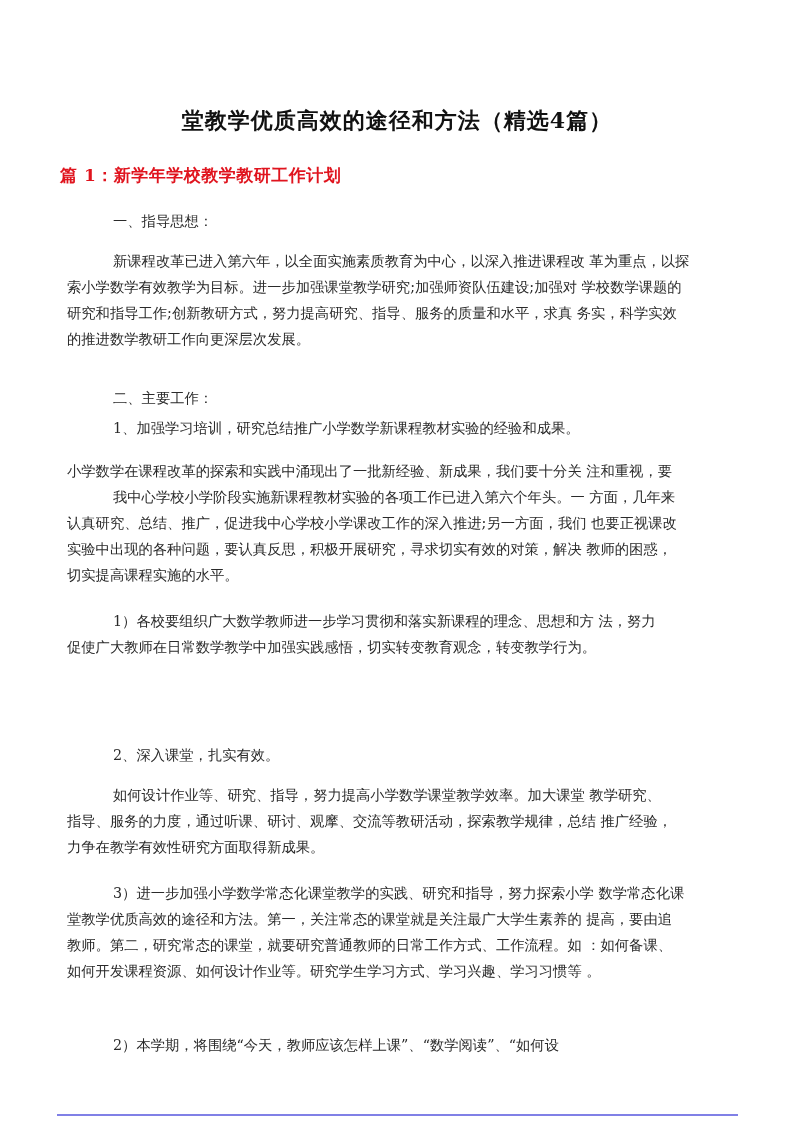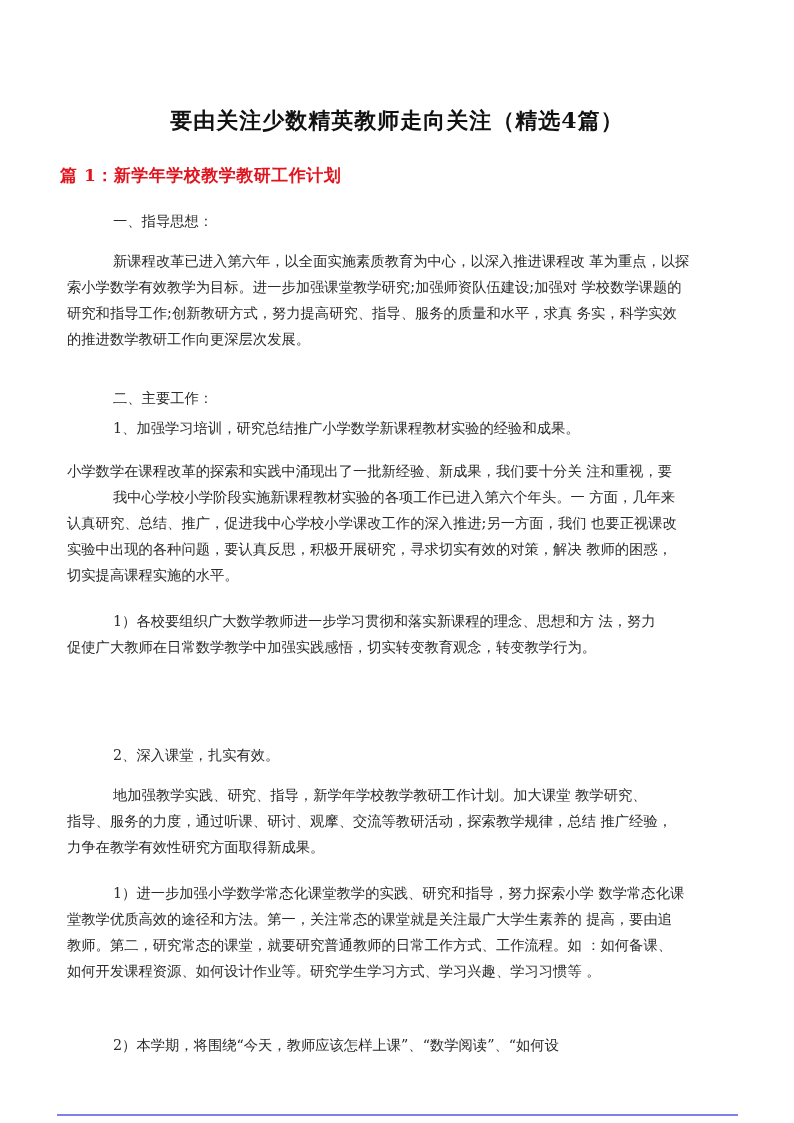--- a/index.html
+++ b/index.html
@@ -13,21 +13,21 @@
   .para { position: absolute; left: 60px; width: 680px; font-size: 14.3px; line-height: 26px;
           color: #2a2a2a; margin: 7px; }
   .para .indent { display: inline-block; width: 46px; }
   .line { display: block; white-space: nowrap; }
   .footer-rule { position: absolute; left: 57px; top: 1114px; width: 681px; height: 2px; background: #8080e6; }
 </style>
 </head>
 <body>
 
 <div class="page">
-  <div class="doc-title">要由关注少数精英教师走向关注（精选4篇）</div>
+  <div class="doc-title">堂教学优质高效的途径和方法（精选4篇）</div>
   <div class="section-title">篇 1：新学年学校教学教研工作计划</div>
 
   <p class="para" style="top:201px">
     <span class="line"><span class="indent"></span><span>一、指导思想：</span></span>
   </p>
 
   <p class="para" style="top:241px">
     <span class="line"><span class="indent"></span><span>新课程改革已进入第六年，以全面实施素质教育为中心，以深入推进课程改 革为重点，以探</span></span>
     <span class="line">索小学数学有效教学为目标。进一步加强课堂教学研究;加强师资队伍建设;加强对 学校数学课题的</span>
     <span class="line">研究和指导工作;创新教研方式，努力提高研究、指导、服务的质量和水平，求真 务实，科学实效</span>
@@ -54,27 +54,27 @@
     <span class="line"><span class="indent"></span><span>1）各校要组织广大数学教师进一步学习贯彻和落实新课程的理念、思想和方 法，努力</span></span>
     <span class="line">促使广大教师在日常数学教学中加强实践感悟，切实转变教育观念，转变教学行为。</span>
   </p>
 
 
   <p class="para" style="top:735px">
     <span class="line"><span class="indent"></span><span>2、深入课堂，扎实有效。</span></span>
   </p>
 
   <p class="para" style="top:775px">
-    <span class="line"><span class="indent"></span><span>地加强教学实践、研究、指导，新学年学校教学教研工作计划。加大课堂 教学研究、</span></span>
+    <span class="line"><span class="indent"></span><span>如何设计作业等、研究、指导，努力提高小学数学课堂教学效率。加大课堂 教学研究、</span></span>
     <span class="line">指导、服务的力度，通过听课、研讨、观摩、交流等教研活动，探索教学规律，总结 推广经验，</span>
     <span class="line">力争在教学有效性研究方面取得新成果。</span>
   </p>
 
   <p class="para" style="top:873px">
-    <span class="line"><span class="indent"></span><span>1）进一步加强小学数学常态化课堂教学的实践、研究和指导，努力探索小学 数学常态化课</span></span>
+    <span class="line"><span class="indent"></span><span>3）进一步加强小学数学常态化课堂教学的实践、研究和指导，努力探索小学 数学常态化课</span></span>
     <span class="line">堂教学优质高效的途径和方法。第一，关注常态的课堂就是关注最广大学生素养的 提高，要由追</span>
     <span class="line">教师。第二，研究常态的课堂，就要研究普通教师的日常工作方式、工作流程。如 ：如何备课、</span>
     <span class="line">如何开发课程资源、如何设计作业等。研究学生学习方式、学习兴趣、学习习惯等 。</span>
   </p>
 
   <p class="para" style="top:1025px">
     <span class="line"><span class="indent"></span><span>2）本学期，将围绕“今天，教师应该怎样上课”、“数学阅读”、“如何设</span></span>
   </p>
 
   <div class="footer-rule"></div>

